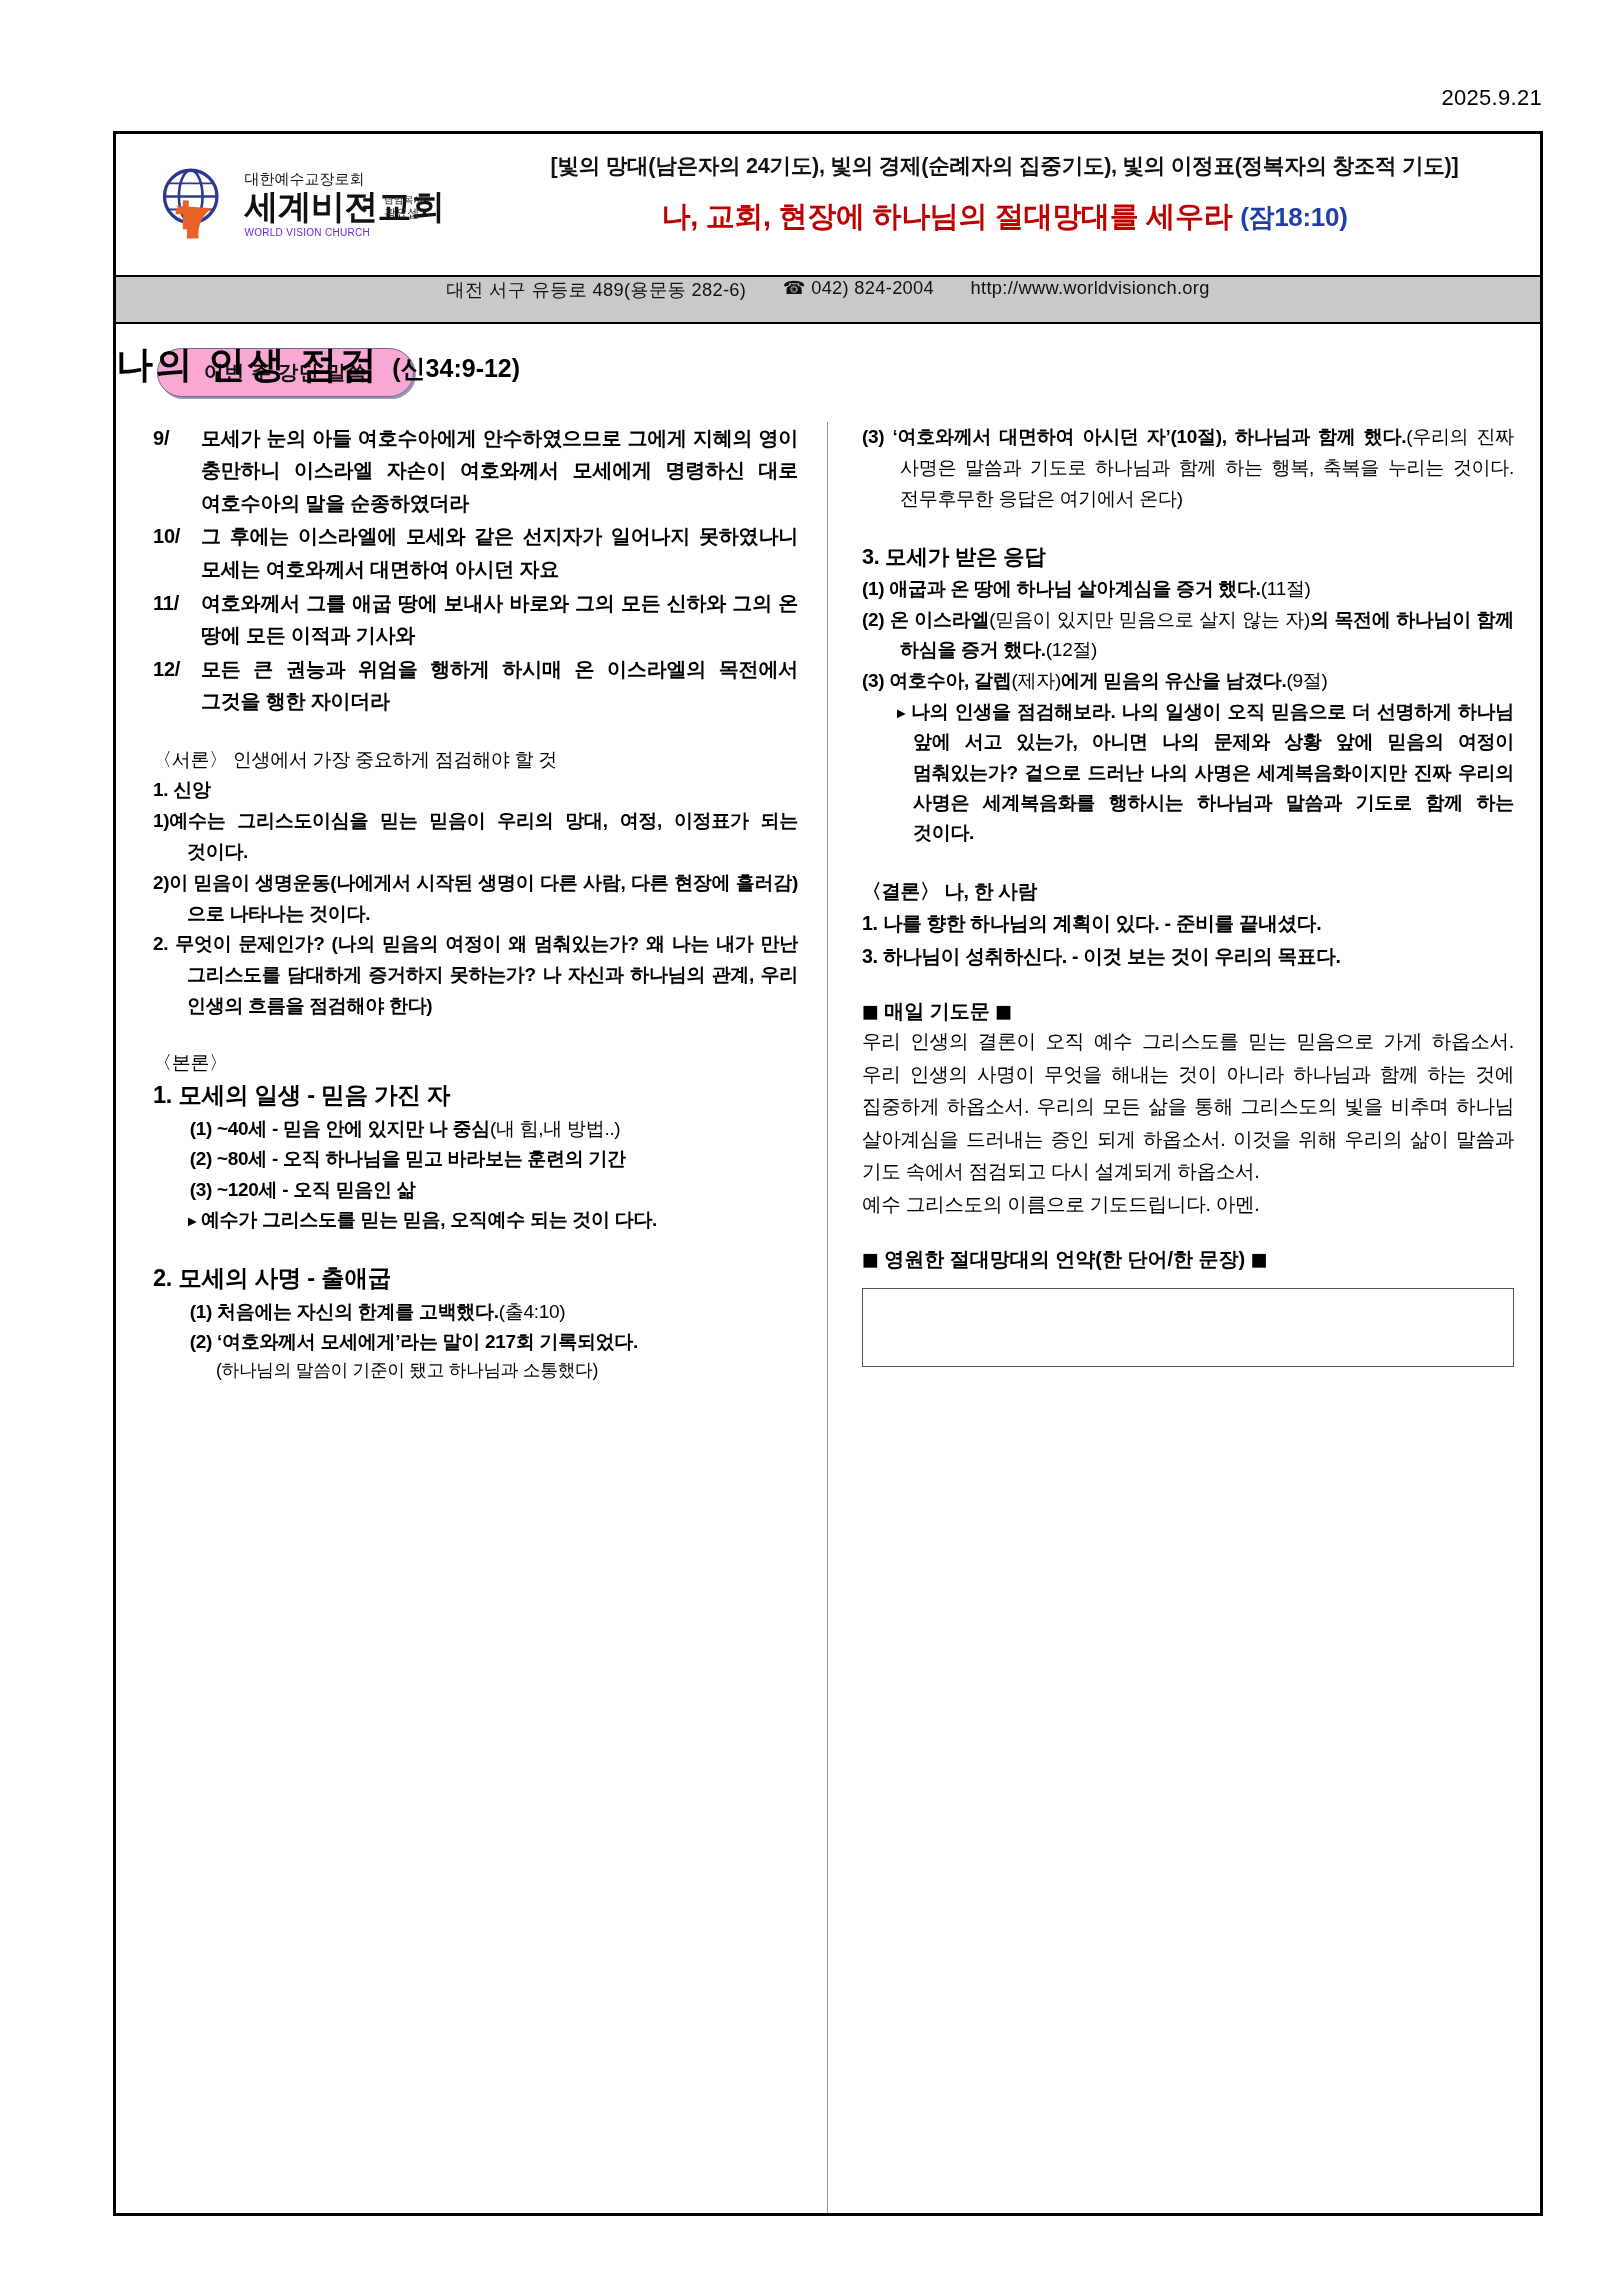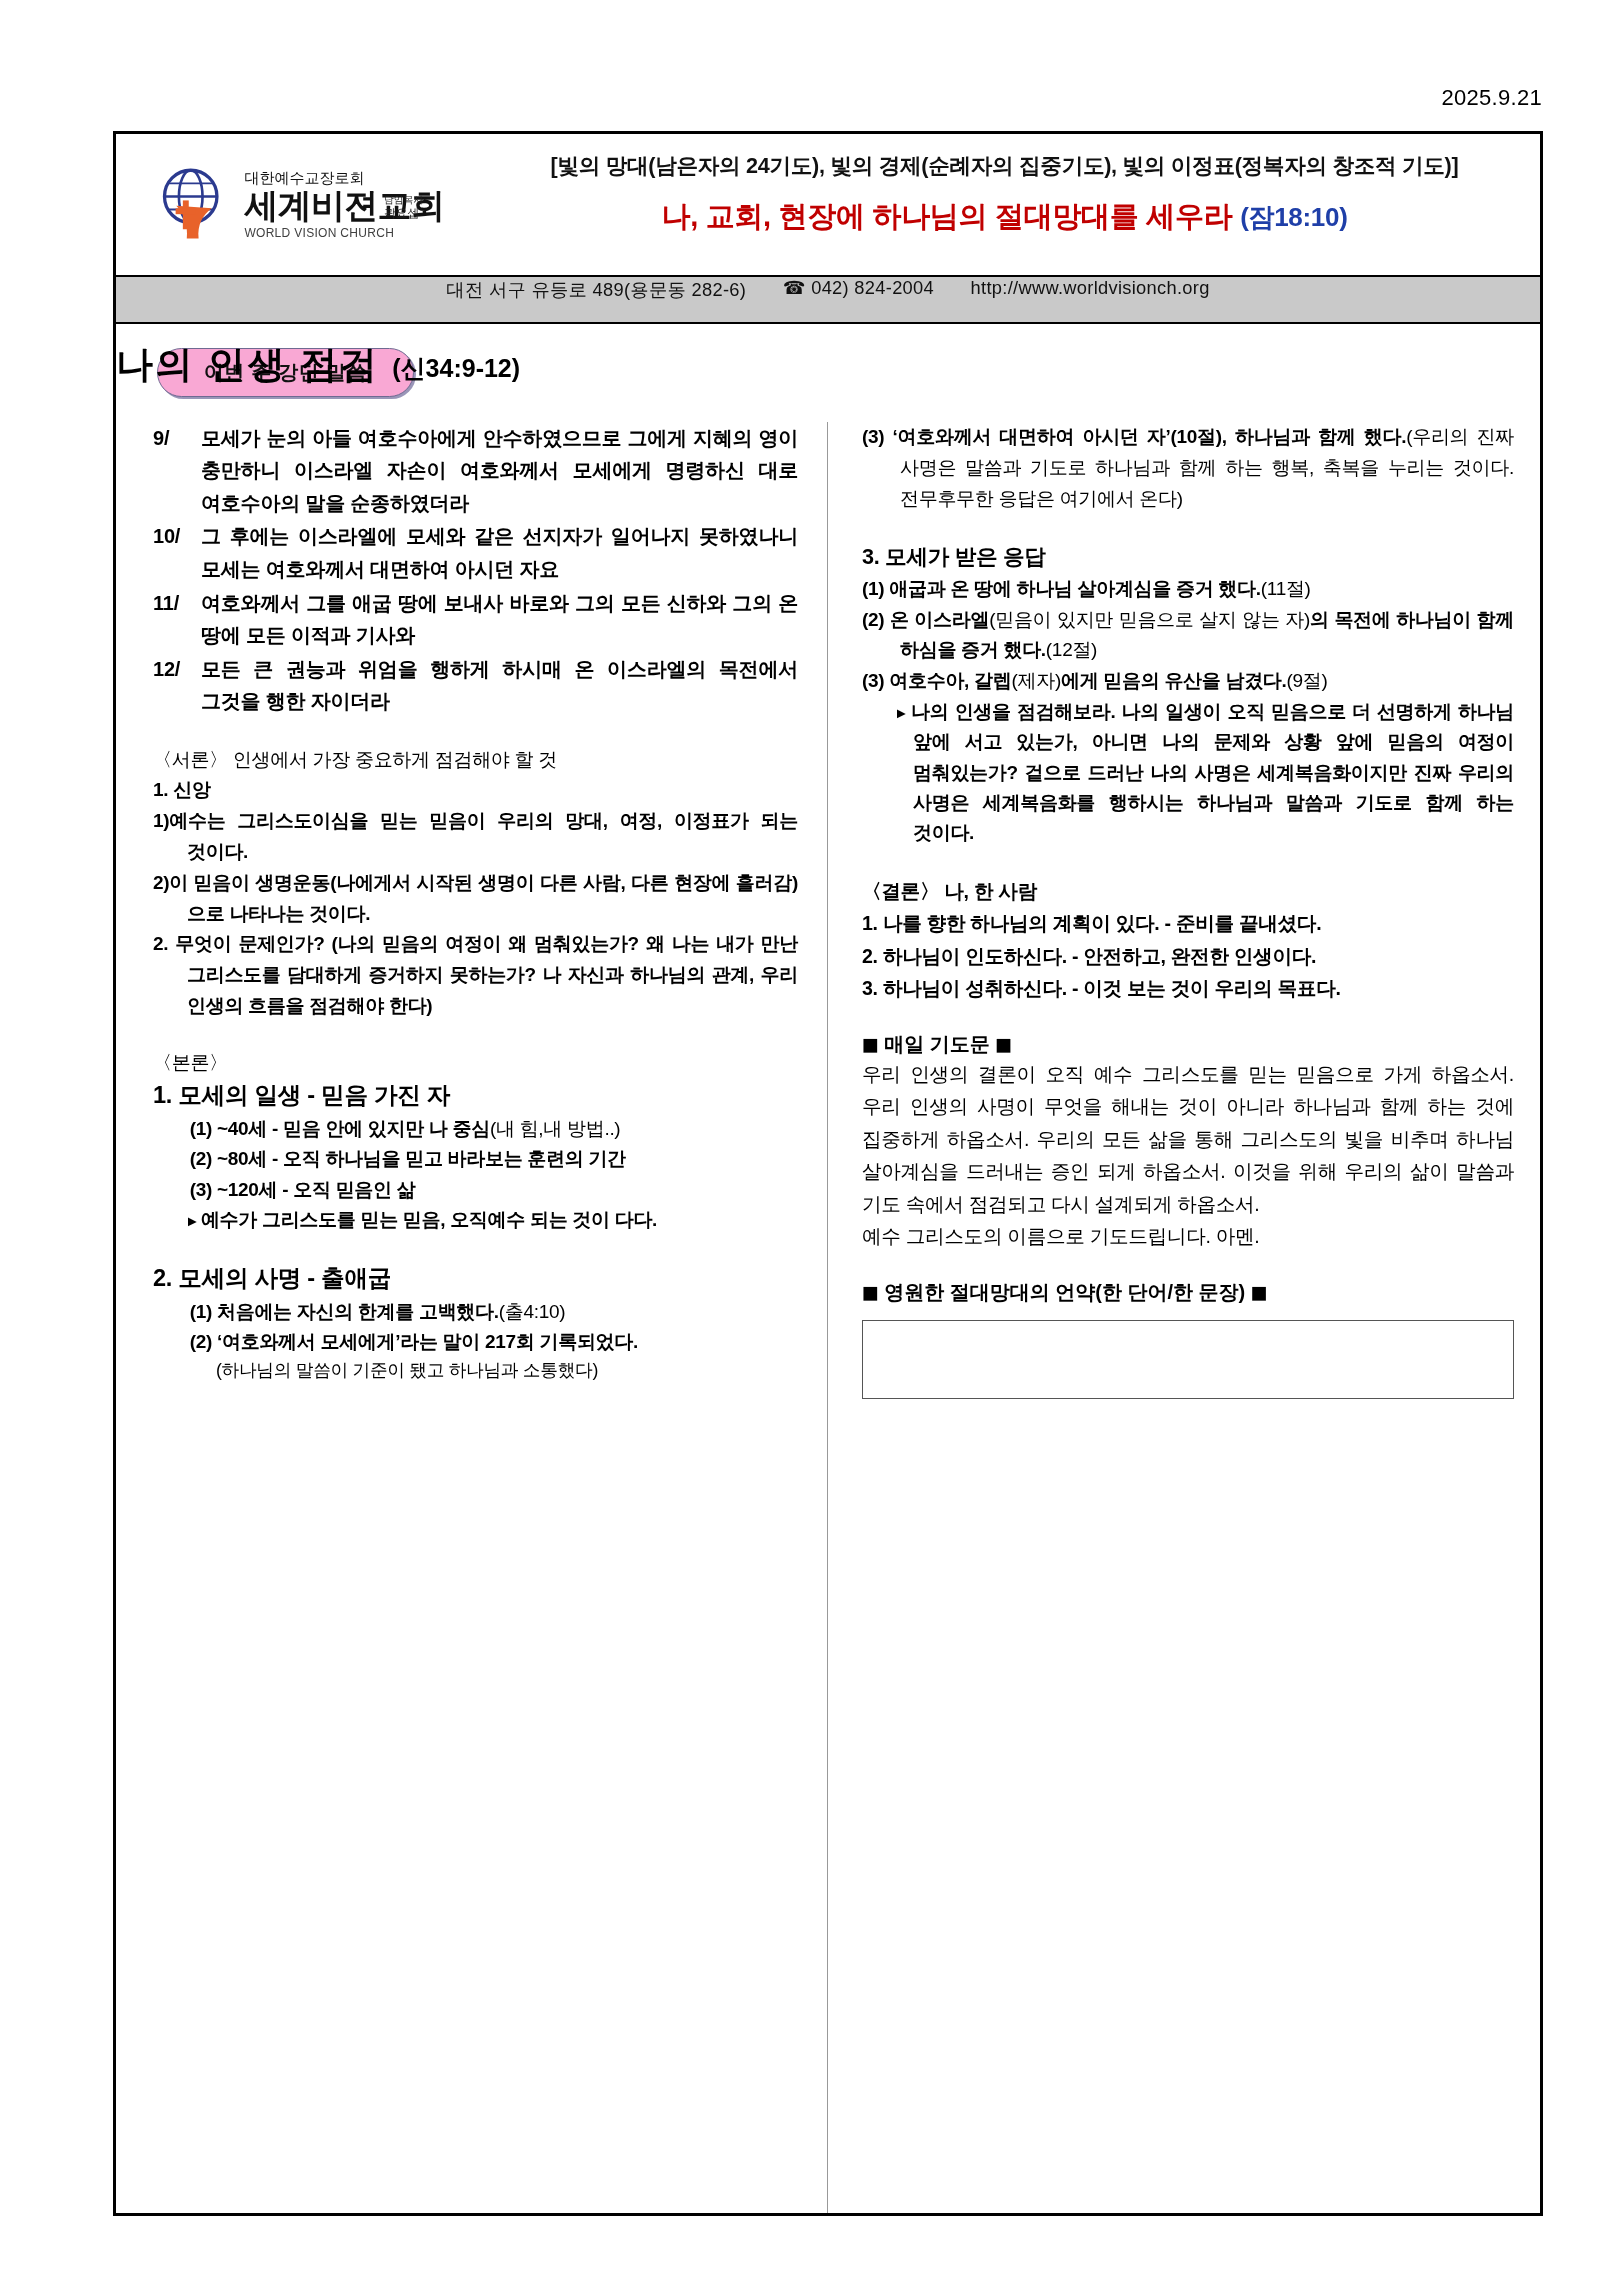--- a/index.html
+++ b/index.html
@@ -71,23 +71,23 @@
     color: #111;
     margin-bottom: 2.6px;
   }
   .logo-l2 {
     font-size: 34px;
     font-weight: bold;
     letter-spacing: -0.7px;
     color: #111;
   }
   .logo-l3 {
-    font-size: 12px;
+    font-size: 10px;
     letter-spacing: 0.3px;
-    color: #404040;
+    color: #6d28d9;
     margin-top: 3.3px;
   }
   .pastor {
     position: absolute;
     left: 268px;
     top: 60px;
     font-size: 11.8px;
     line-height: 1.25;
     color: #222;
     text-align: left;
@@ -449,21 +449,20 @@
 
         <div class="tri">
           <span class="mark">▸</span>
           <span>나의 인생을 점검해보라. 나의 일생이 오직 믿음으로 더 선명하게 하나님 앞에 서고 있는가, 아니면 나의 문제와 상황 앞에 믿음의 여정이 멈춰있는가? 겉으로 드러난 나의 사명은 세계복음화이지만 진짜 우리의 사명은 세계복음화를 행하시는 하나님과 말씀과 기도로 함께 하는 것이다.</span>
         </div>
 
         <div class="gap-m"></div>
 
         <div class="conc-line">〈결론〉 나, 한 사람</div>
         <div class="conc-line">1. 나를 향한 하나님의 계획이 있다. - 준비를 끝내셨다.</div>
-        <div class="conc-line">2. 하나님이 인도하신다. - 안전하고, 완전한 인생이다.</div>
         <div class="conc-line">3. 하나님이 성취하신다. - 이것 보는 것이 우리의 목표다.</div>
 
         <div class="gap-m"></div>
 
         <div class="sq-head">◼ 매일 기도문 ◼</div>
         <div class="para">우리 인생의 결론이 오직 예수 그리스도를 믿는 믿음으로 가게 하옵소서. 우리 인생의 사명이 무엇을 해내는 것이 아니라 하나님과 함께 하는 것에 집중하게 하옵소서. 우리의 모든 삶을 통해 그리스도의 빛을 비추며 하나님 살아계심을 드러내는 증인 되게 하옵소서. 이것을 위해 우리의 삶이 말씀과 기도 속에서 점검되고 다시 설계되게 하옵소서.</div>
         <div class="para">예수 그리스도의 이름으로 기도드립니다. 아멘.</div>
 
         <div class="gap-m"></div>
 

